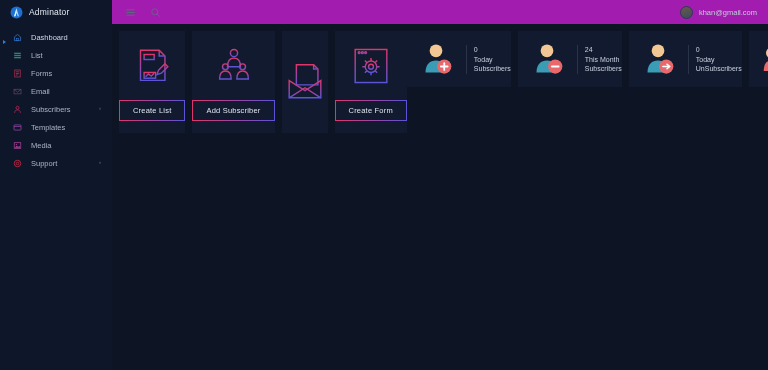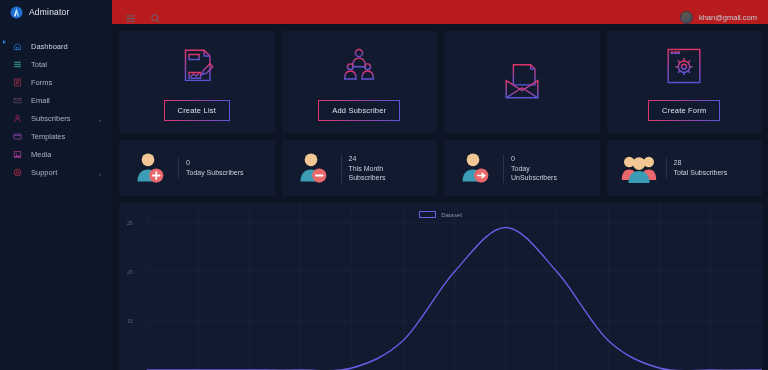--- a/index.html
+++ b/index.html
@@ -7,22 +7,22 @@
     width: 768px; height: 370px;
     background: #0d1424;
     font-family: "Liberation Sans", sans-serif;
     overflow: hidden;
   }
   .app { display: flex; width: 768px; height: 370px; flex-direction: column; }
 
   
   .topbar {
     height: 24px; min-height: 24px;
-    display: flex; align-items: flex-end;
-    background: #b91c1c;
+    display: flex; align-items: center;
+    background: #a21caf;
   }
   .brand {
     width: 112px; min-width: 112px; height: 24px;
     display: flex; align-items: center; gap: 6px;
     padding-left: 10px;
     background: #0e1729;
   }
   .brand-logo { width: 13px; height: 13px; display: block; }
   .brand-name {
     color: #e4e9f2; font-size: 8.5px; letter-spacing: .2px;
@@ -43,39 +43,39 @@
   
   .body { display: flex; flex: 1; min-height: 0; }
 
   
   .sidebar {
     width: 112px; min-width: 112px;
     background: #0e1729;
     padding-top: 9px;
   }
   .nav-item {
-    height: 18px; display: flex; align-items: flex-end;
+    height: 18px; display: flex; align-items: flex-start;
     position: relative; cursor: pointer;
     padding-left: 13px; gap: 9px;
   }
   .nav-item .marker {
     position: absolute; left: 3px; top: 50%; transform: translateY(-50%);
     width: 0; height: 0; opacity: 0;
     border-left: 3px solid #2d7fe0;
     border-top: 2.2px solid transparent;
     border-bottom: 2.2px solid transparent;
   }
   .nav-item.active .marker { opacity: 1; }
   .nav-ico { width: 9px; height: 9px; display: block; flex: 0 0 9px; }
   .nav-label { color: #aab4c6; font-size: 7.5px; white-space: nowrap; }
   .nav-item.active .nav-label { color: #cfd7e4; }
   .nav-caret { margin-left: auto; margin-right: 11px; color: #6e7a8e; font-size: 6px; }
 
   
-  .main { flex: 1; min-width: 0; background: #0d1424; padding: 7px 6px 0 7px; display:flex; flex-direction: column; }
+  .main { flex: 1; min-width: 0; background: #0d1424; padding: 7px 6px 0 7px; display:flex; flex-direction: row; }
 
   .row { display: flex; gap: 7px; }
   .row-actions { margin-bottom: 7px; }
 
   .card-action {
     flex: 1; background: #111a2e;
     height: 102px;
     display: flex; flex-direction: column;
     align-items: center; justify-content: center;
     gap: 11px;
@@ -179,21 +179,21 @@
 
       <div class="nav-item">
         <span class="marker"></span>
         <span>
           <svg class="nav-ico" viewBox="0 0 16 16">
               <rect x="2" y="3" width="12" height="2.4" fill="#2f7f74"></rect>
               <rect x="2" y="6.8" width="12" height="2.4" fill="#2f7f74"></rect>
               <rect x="2" y="10.6" width="12" height="2.4" fill="#2f7f74"></rect>
             </svg>
         </span>
-        <span class="nav-label">Total</span>
+        <span class="nav-label">List</span>
         <span class="nav-caret"></span>
       </div>
 
       <div class="nav-item">
         <span class="marker"></span>
         <span>
           <svg class="nav-ico" viewBox="0 0 16 16">
               <rect x="3.2" y="1.8" width="9.6" height="12.4" fill="none" stroke="#c0304f" stroke-width="1.25"></rect>
               <rect x="5.3" y="4.4" width="5.4" height="1.3" fill="#c0304f"></rect>
               <rect x="5.3" y="7.2" width="5.4" height="1.3" fill="#c0304f"></rect>

